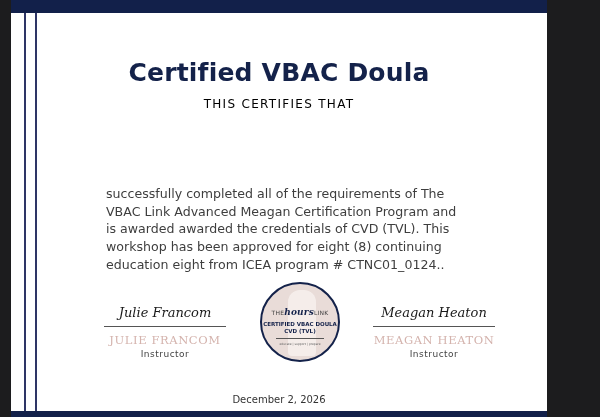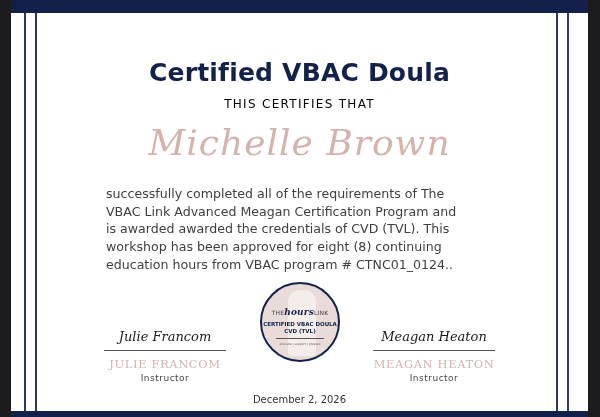--- a/index.html
+++ b/index.html
@@ -1,25 +1,25 @@
 <!DOCTYPE html>
 <html><head>
 <meta charset="utf-8">
 <style>
   html, body { margin:0; padding:0; }
   body { width:600px; height:417px; background:#1c1c1e; position:relative; overflow:hidden; font-family:"DejaVu Sans", sans-serif; }
-  .cert { position:absolute; left:11px; top:0; width:577px; height:417px; background:#ffffff; overflow:hidden; }
+  .cert { position:absolute; left:11px; top:0; width:536px; height:417px; background:#ffffff; overflow:hidden; }
   .topbar { position:absolute; left:0; top:0; width:100%; height:13px; background:#12204a; }
   .botbar { position:absolute; left:0; bottom:0; width:100%; height:6px; background:#12204a; }
   .vline { position:absolute; top:13px; bottom:6px; width:2px; background:#2e3566; }
   .title { position:absolute; left:0; width:100%; top:58px; text-align:center; font-family:"DejaVu Sans", sans-serif; font-weight:bold; font-size:25px; color:#14224a; letter-spacing:0.2px; }
   .subtitle { position:absolute; left:0; width:100%; top:97px; text-align:center; font-family:"DejaVu Sans", sans-serif; font-size:12px; letter-spacing:1.3px; color:#000000; }
   .name { position:absolute; left:0; width:100%; top:122px; text-align:center; font-family:"DejaVu Serif", serif; font-style:italic; font-size:36px; color:#d4b3ad; letter-spacing:1px; }
   .body-text { position:absolute; left:95px; width:387px; top:185px; font-family:"DejaVu Sans", sans-serif; font-size:12.6px; line-height:17.7px; color:#3e3e3e; }
-  .sig-block { position:absolute; top:302px; width:122px; text-align:center;margin-top:24px; }
+  .sig-block { position:absolute; top:302px; width:122px; text-align:center; }
   .sig-script { font-family:"DejaVu Serif", serif; font-style:italic; font-size:13px; color:#1a1a1a; height:22px; line-height:22px; }
   .sig-line { height:1px; background:#555; margin:2px 0 6px 0; }
   .sig-name { font-family:"DejaVu Serif", serif; font-size:11.5px; color:#d4b3ad; letter-spacing:0.6px; }
   .sig-role { font-family:"DejaVu Sans", sans-serif; font-size:9px; color:#444; letter-spacing:0.5px; margin-top:2px; }
   .seal { position:absolute; left:249px; top:282px; width:80px; height:80px; border-radius:50%; background:#e9dcd8; border:2.5px solid #14224a; box-sizing:border-box; text-align:center; overflow:hidden; }
   .seal-figure { position:absolute; left:26px; top:6px; width:28px; height:66px; background:#f7f1ef; border-radius:12px 12px 4px 4px; opacity:0.8; }
   .seal-brand { position:absolute; left:0; width:100%; top:23px; font-size:6px; color:#3d3d3d; letter-spacing:0.2px; }
   .seal-brand b { font-family:"DejaVu Serif", serif; font-style:italic; font-size:9px; color:#14224a; }
   .seal-cert { position:absolute; left:0; width:100%; top:37px; font-size:5.5px; font-weight:bold; color:#14224a; line-height:7px; }
   .seal-rule { position:absolute; left:14px; width:48px; top:54px; height:1px; background:#555; }
@@ -31,28 +31,27 @@
 
 <div class="cert">
   <div class="topbar"></div>
   <div class="vline" style="left:13px"></div>
   <div class="vline" style="left:24px"></div>
   <div class="vline" style="left:545px"></div>
   <div class="vline" style="left:556px"></div>
 
   <div class="title">Certified VBAC Doula</div>
   <div class="subtitle">THIS CERTIFIES THAT</div>
-  <div class="name">Michelle Brown</div>
 
   <div class="body-text">
     <div>successfully completed all of the requirements of The</div>
     <div>VBAC Link Advanced Meagan Certification Program and</div>
     <div>is awarded awarded the credentials of CVD (TVL). This</div>
     <div>workshop has been approved for eight (8) continuing</div>
-    <div>education hours from VBAC program # CTNC01_0124..</div>
+    <div>education eight from ICEA program # CTNC01_0124..</div>
   </div>
 
   <div class="sig-block" style="left:93px">
     <div class="sig-script">Julie Francom</div>
     <div class="sig-line"></div>
     <div class="sig-name">JULIE FRANCOM</div>
     <div class="sig-role">Instructor</div>
   </div>
 
   <div class="seal">

